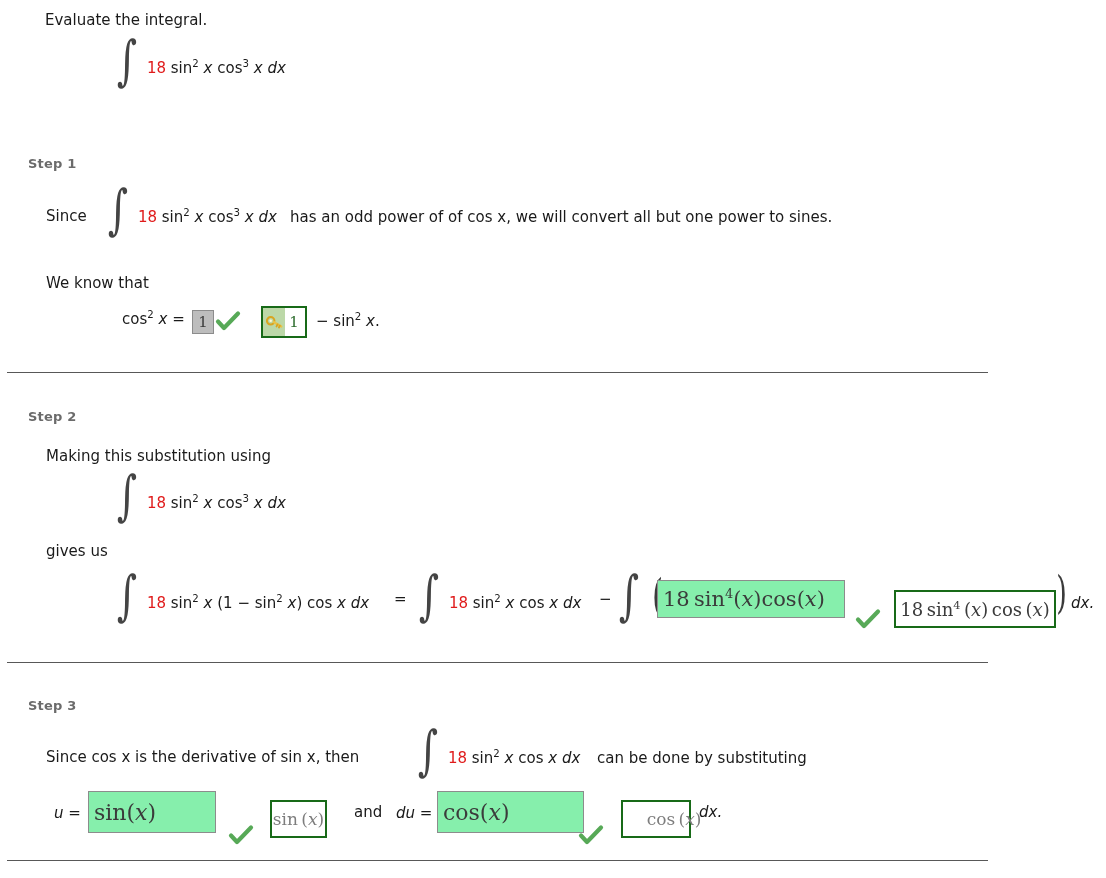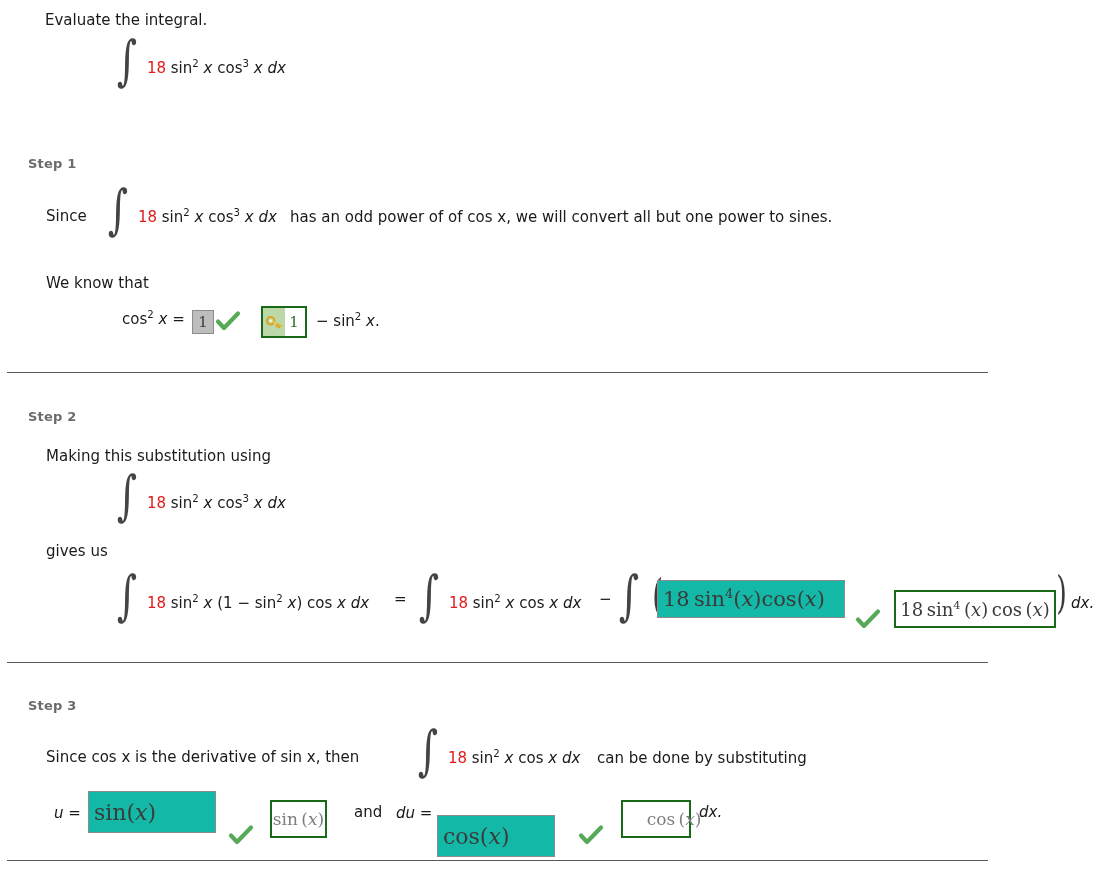--- a/index.html
+++ b/index.html
@@ -83,21 +83,21 @@
   .serifmath .var { font-style: italic; }
   .serifmath sup {
     font-size: .62em;
     vertical-align: super;
     line-height: 0;
   }
 
   
   .ansbox {
     position: absolute;
-    background: #14b8a6;
+    background: #86efac;
     border: 1px solid #8c8c8c;
     display: flex;
     align-items: center;
     padding: 0 5px;
   }
   .ansbox.small { background: #bdbdbd; }
 
   .keybox {
     position: absolute;
     background: #ffffff;
@@ -288,21 +288,21 @@
 <div class="keybox" style="left:270px; top:800px; width:57px; height:38px;">
   <span class="serifmath" style="font-size:17px; color:#7d7d7d;">sin (<span class="var">x</span>)</span>
 </div>
 
 <div class="prompt" style="left:354px; top:803px;">and</div>
 
 <div class="math" style="position:absolute; left:396px; top:804px;">
   <i>du =</i>
 </div>
 
-<div class="ansbox" style="left:437px; top:791px; width:118px; height:42px;margin-top:24px;">
+<div class="ansbox" style="left:437px; top:791px; width:147px; height:42px;">
   <span class="serifmath" style="font-size:22px;">cos(<span class="var">x</span>)</span>
 </div>
 
 <div class="check" style="left:578px; top:824px;">
   <svg viewBox="0 0 26 22" width="26" height="22" aria-hidden="true">
     <path d="M3 11.5 L9 18 L23 3.5" fill="none" stroke="#57a957" stroke-width="4.2" stroke-linecap="round" stroke-linejoin="round"></path>
   </svg>
 </div>
 
 <div class="keybox" style="left:621px; top:800px; width:70px; height:38px;">

